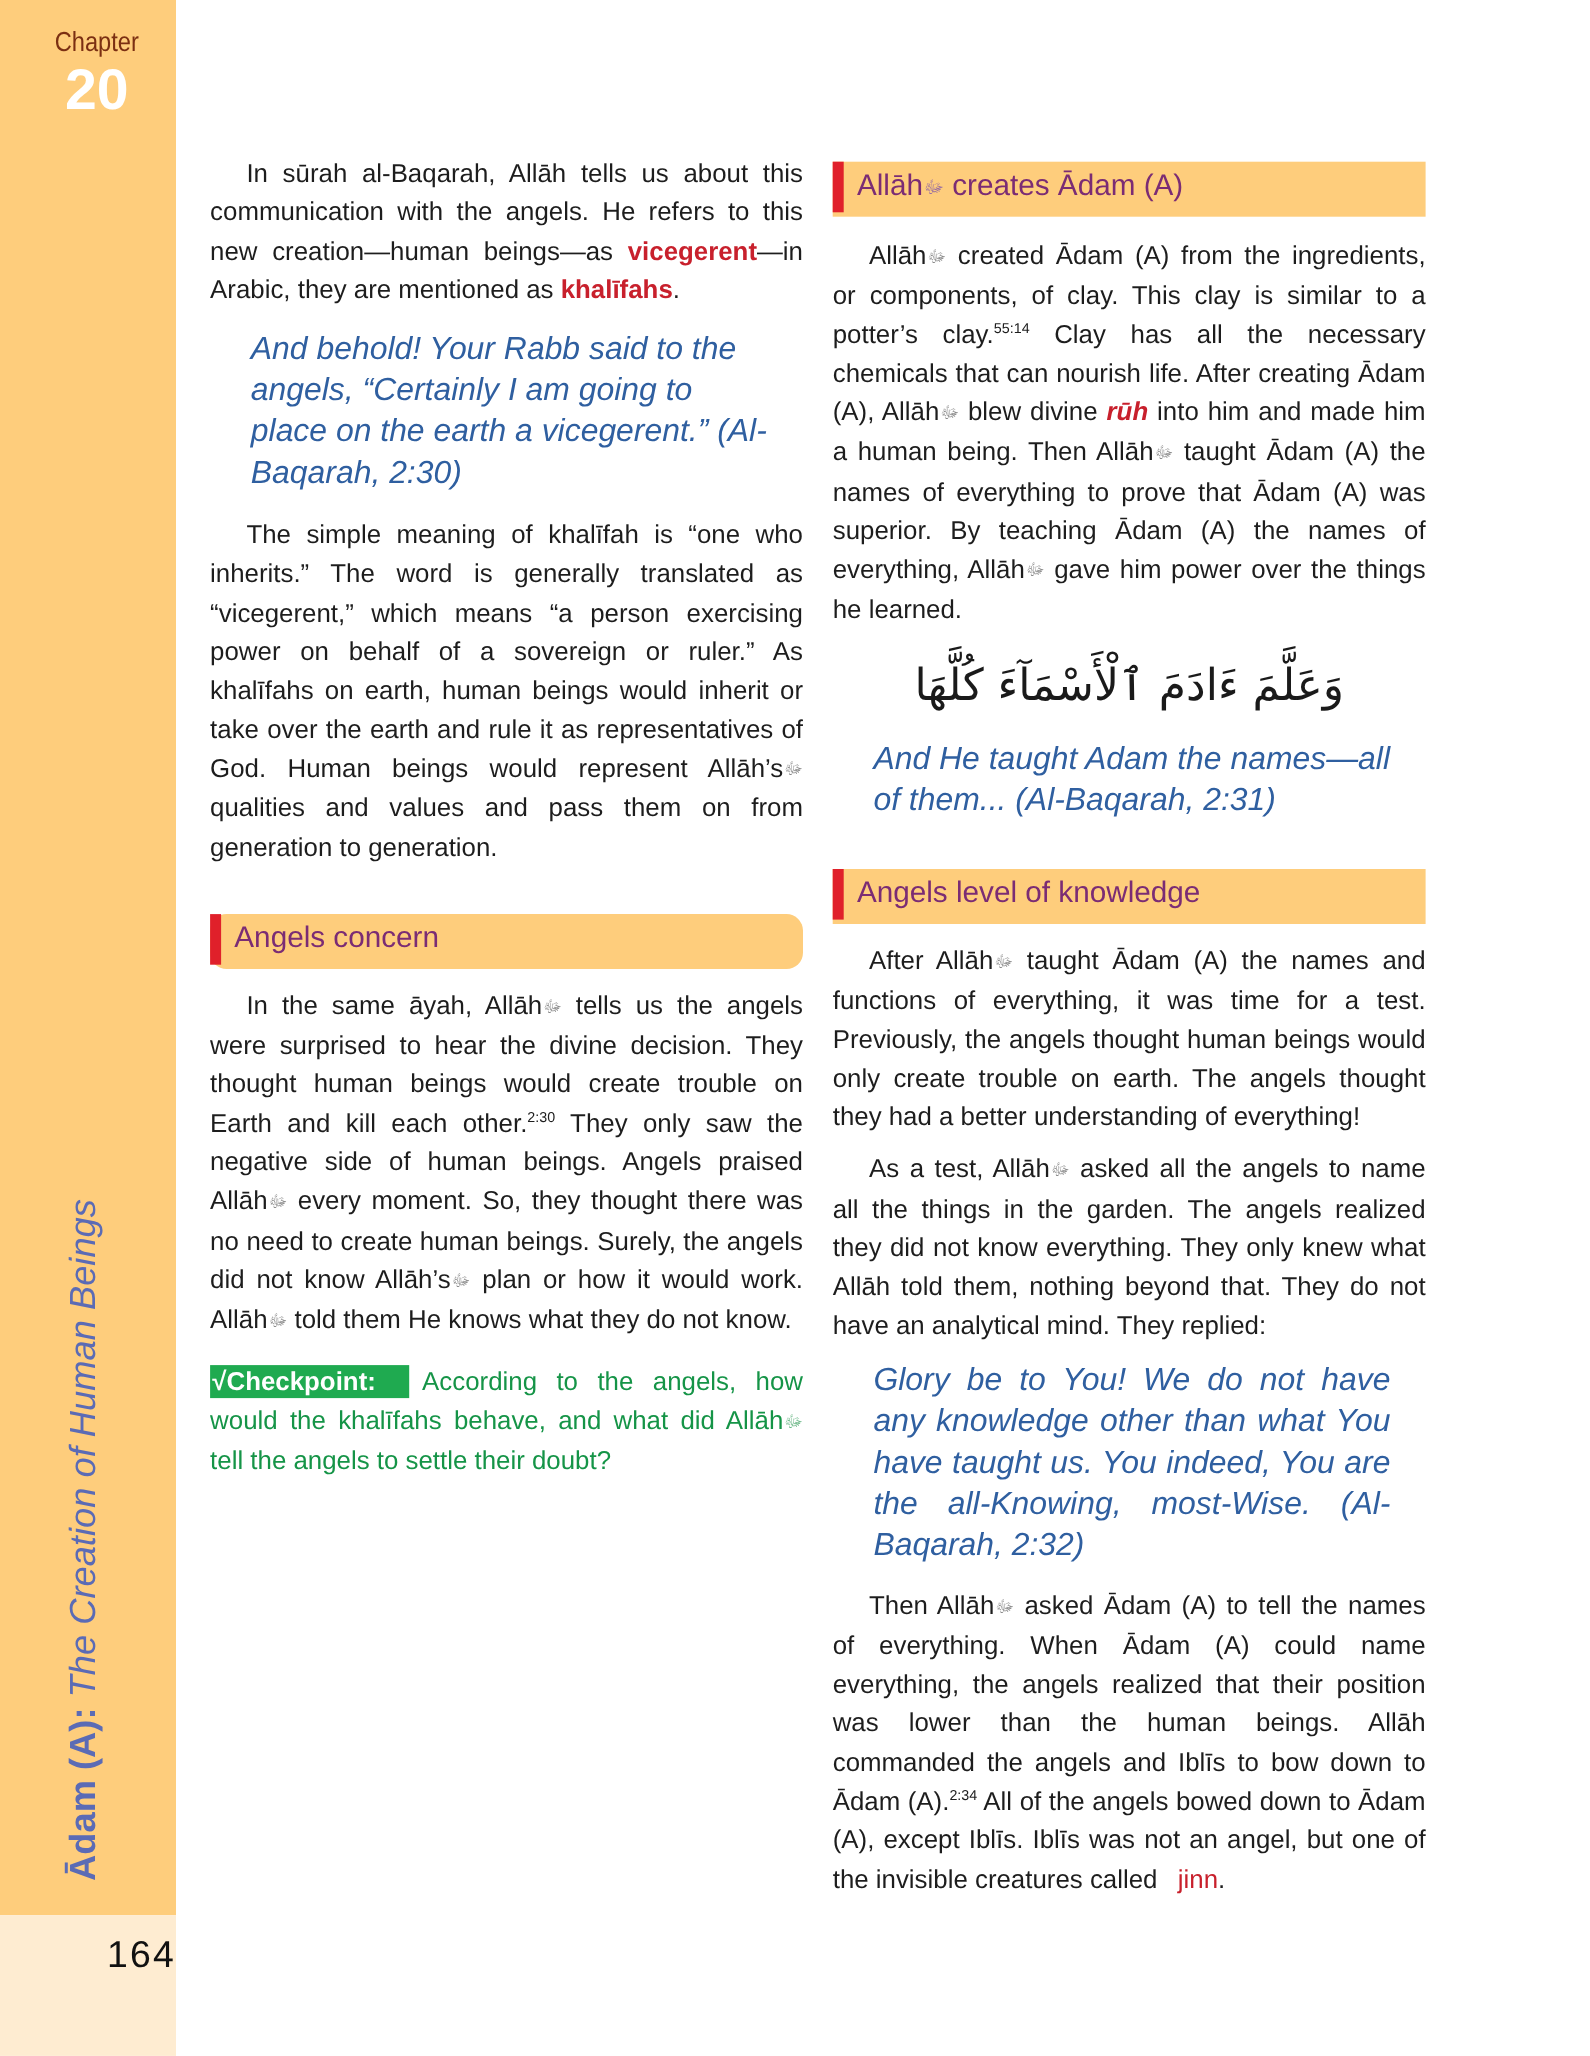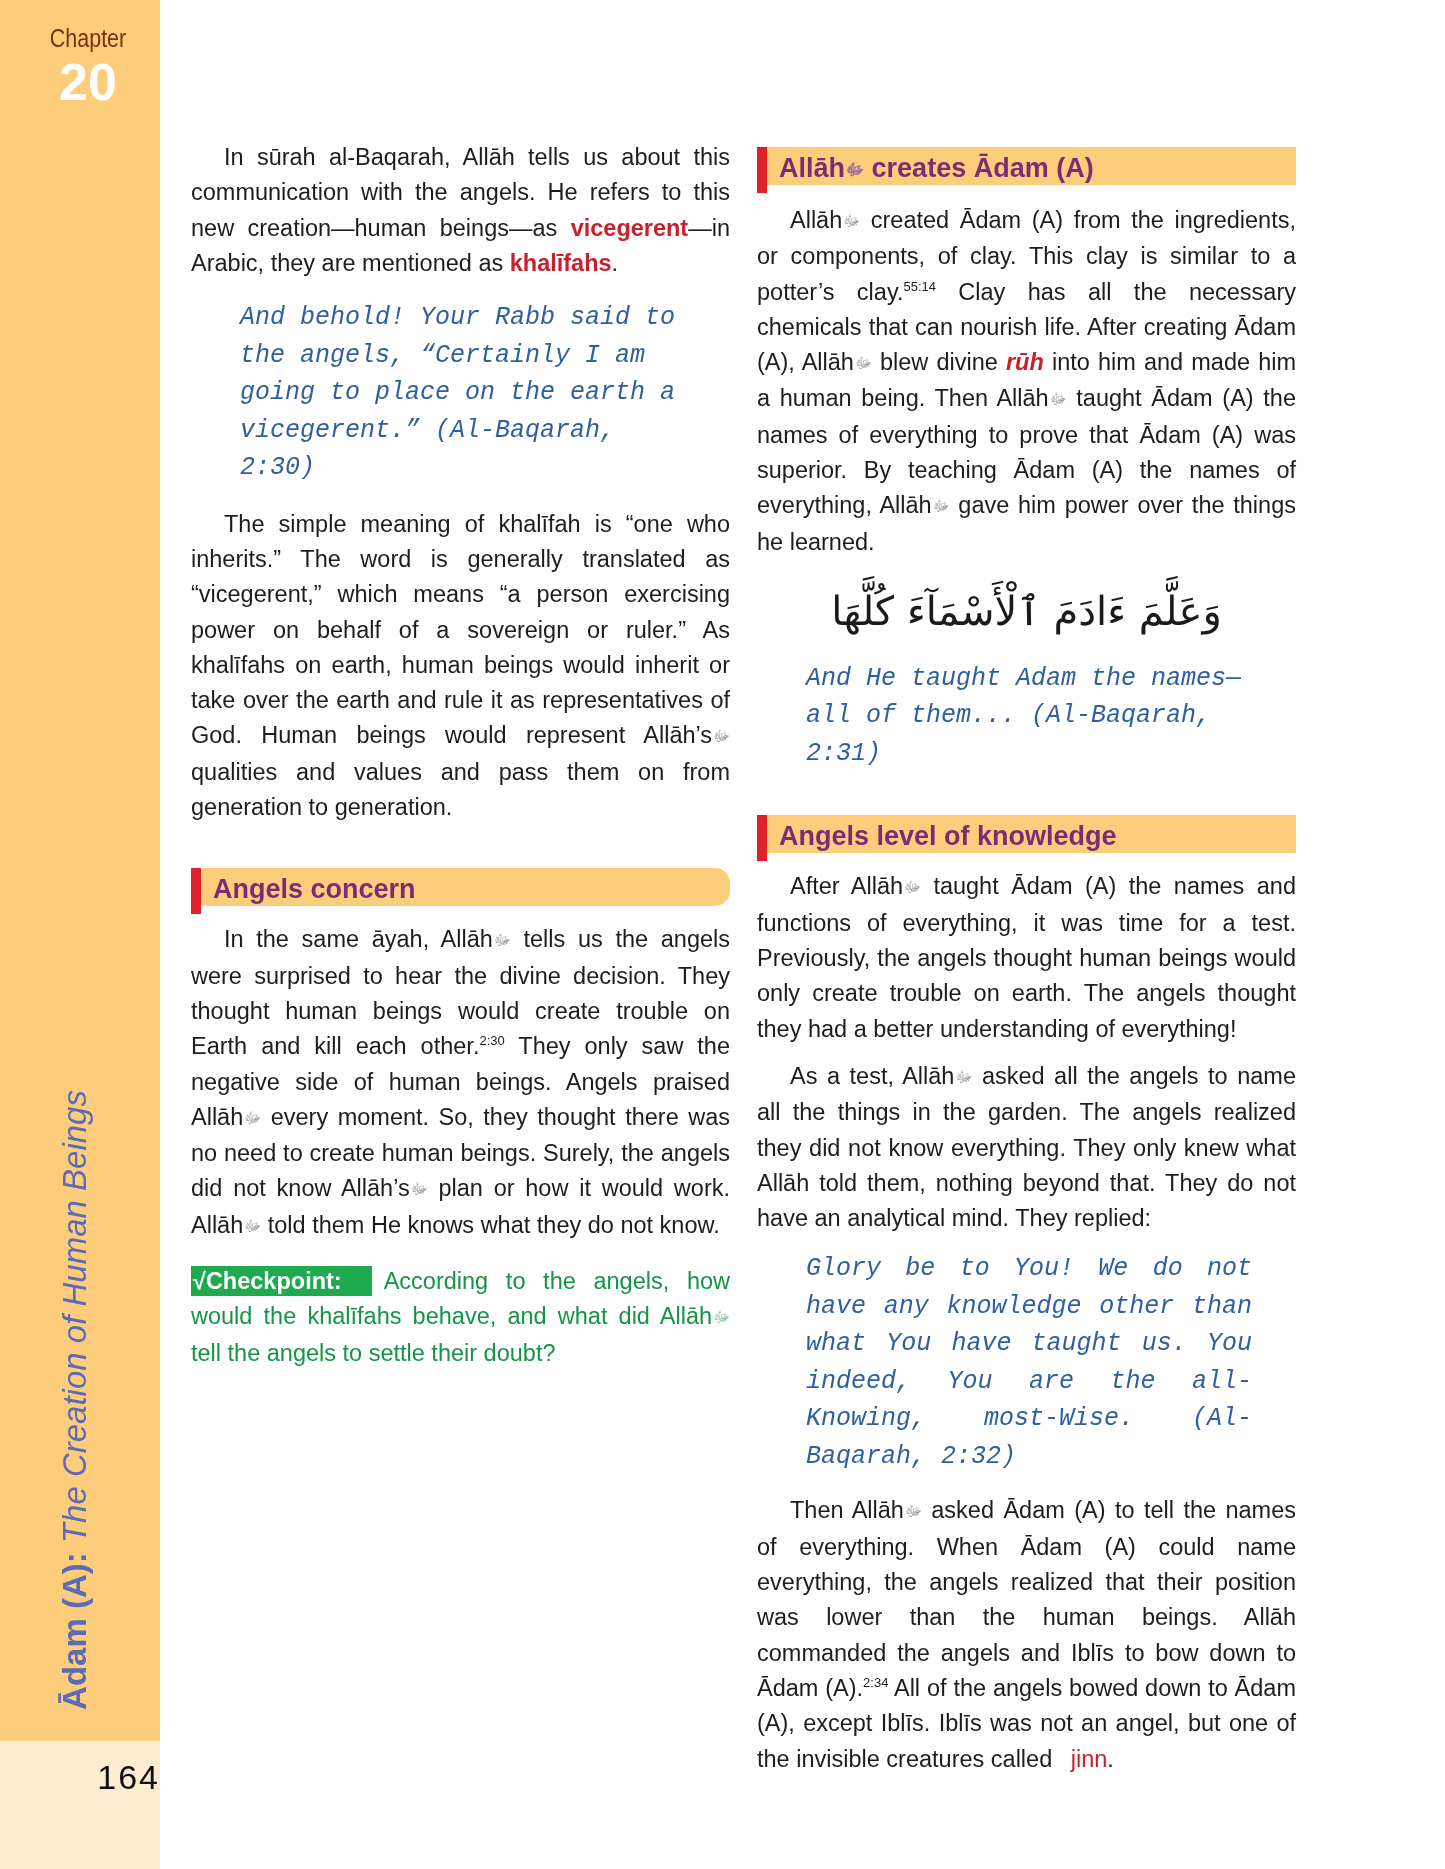--- a/index.html
+++ b/index.html
@@ -32,25 +32,25 @@
   p.body { margin: 0; font-size: 23.5px; line-height: 35.3px; text-align: justify; text-indent: 33px; color: #1d1d1d; }
   .kw-red { color: #c8202c; font-weight: bold; }
   .kw-red-plain { color: #c8202c; margin-left: 12px; }
   .kw-red-italic { color: #c8202c; font-weight: bold; font-style: italic; }
   sup.ref { font-size: 13px; vertical-align: super; line-height: 0; }
   .hon { font-size: 15px; color: #8a8a8a; vertical-align: 2px; margin-left: 1px; font-family: "DejaVu Sans", sans-serif; }
 
   .arabic { direction: rtl; text-align: right; font-family: "DejaVu Serif", serif; font-size: 40px; color: #1a1a1a; line-height: 62px; }
   .arabic.center { text-align: center; }
 
-  .quote { font-family: Liberation Mono, monospace; font-style: italic; color: #2f5fa0;
-    font-size: 25px; line-height: 37.5px; margin: 16px; padding-left: 33px; padding-right: 28px; }
+  .quote { font-family: Liberation Sans, sans-serif; font-style: italic; color: #2f5fa0;
+    font-size: 29px; line-height: 37.5px; margin: 4px; padding-left: 33px; padding-right: 28px; }
   .quote.justify { text-align: justify; }
 
-  .heading { position: relative; height: 38px; background: #fecd7c; margin: 0; font-weight: bold; }
+  .heading { position: relative; height: 50px; background: #fecd7c; margin: 0; }
   .heading .bar { position: absolute; left: 0; top: 0; width: 10px; height: 46px; background: #e0202a; }
   .heading .htext { position: absolute; left: 22px; top: 6px; font-size: 27px; color: #7b2c74; white-space: nowrap; }
   .heading .htext .hon { font-size: 16px; color: #9b6fa0; }
 
   .checkpoint { font-size: 23.5px; line-height: 35.3px; color: #159447; text-align: justify; margin: 0; }
   .cp-badge { display: inline-block; background: #1faa50; color: #ffffff; font-weight: bold; padding: 0 30px 0 2px;
     line-height: 30px; margin-right: 12px; }
 </style>
 </head>
 <body>

